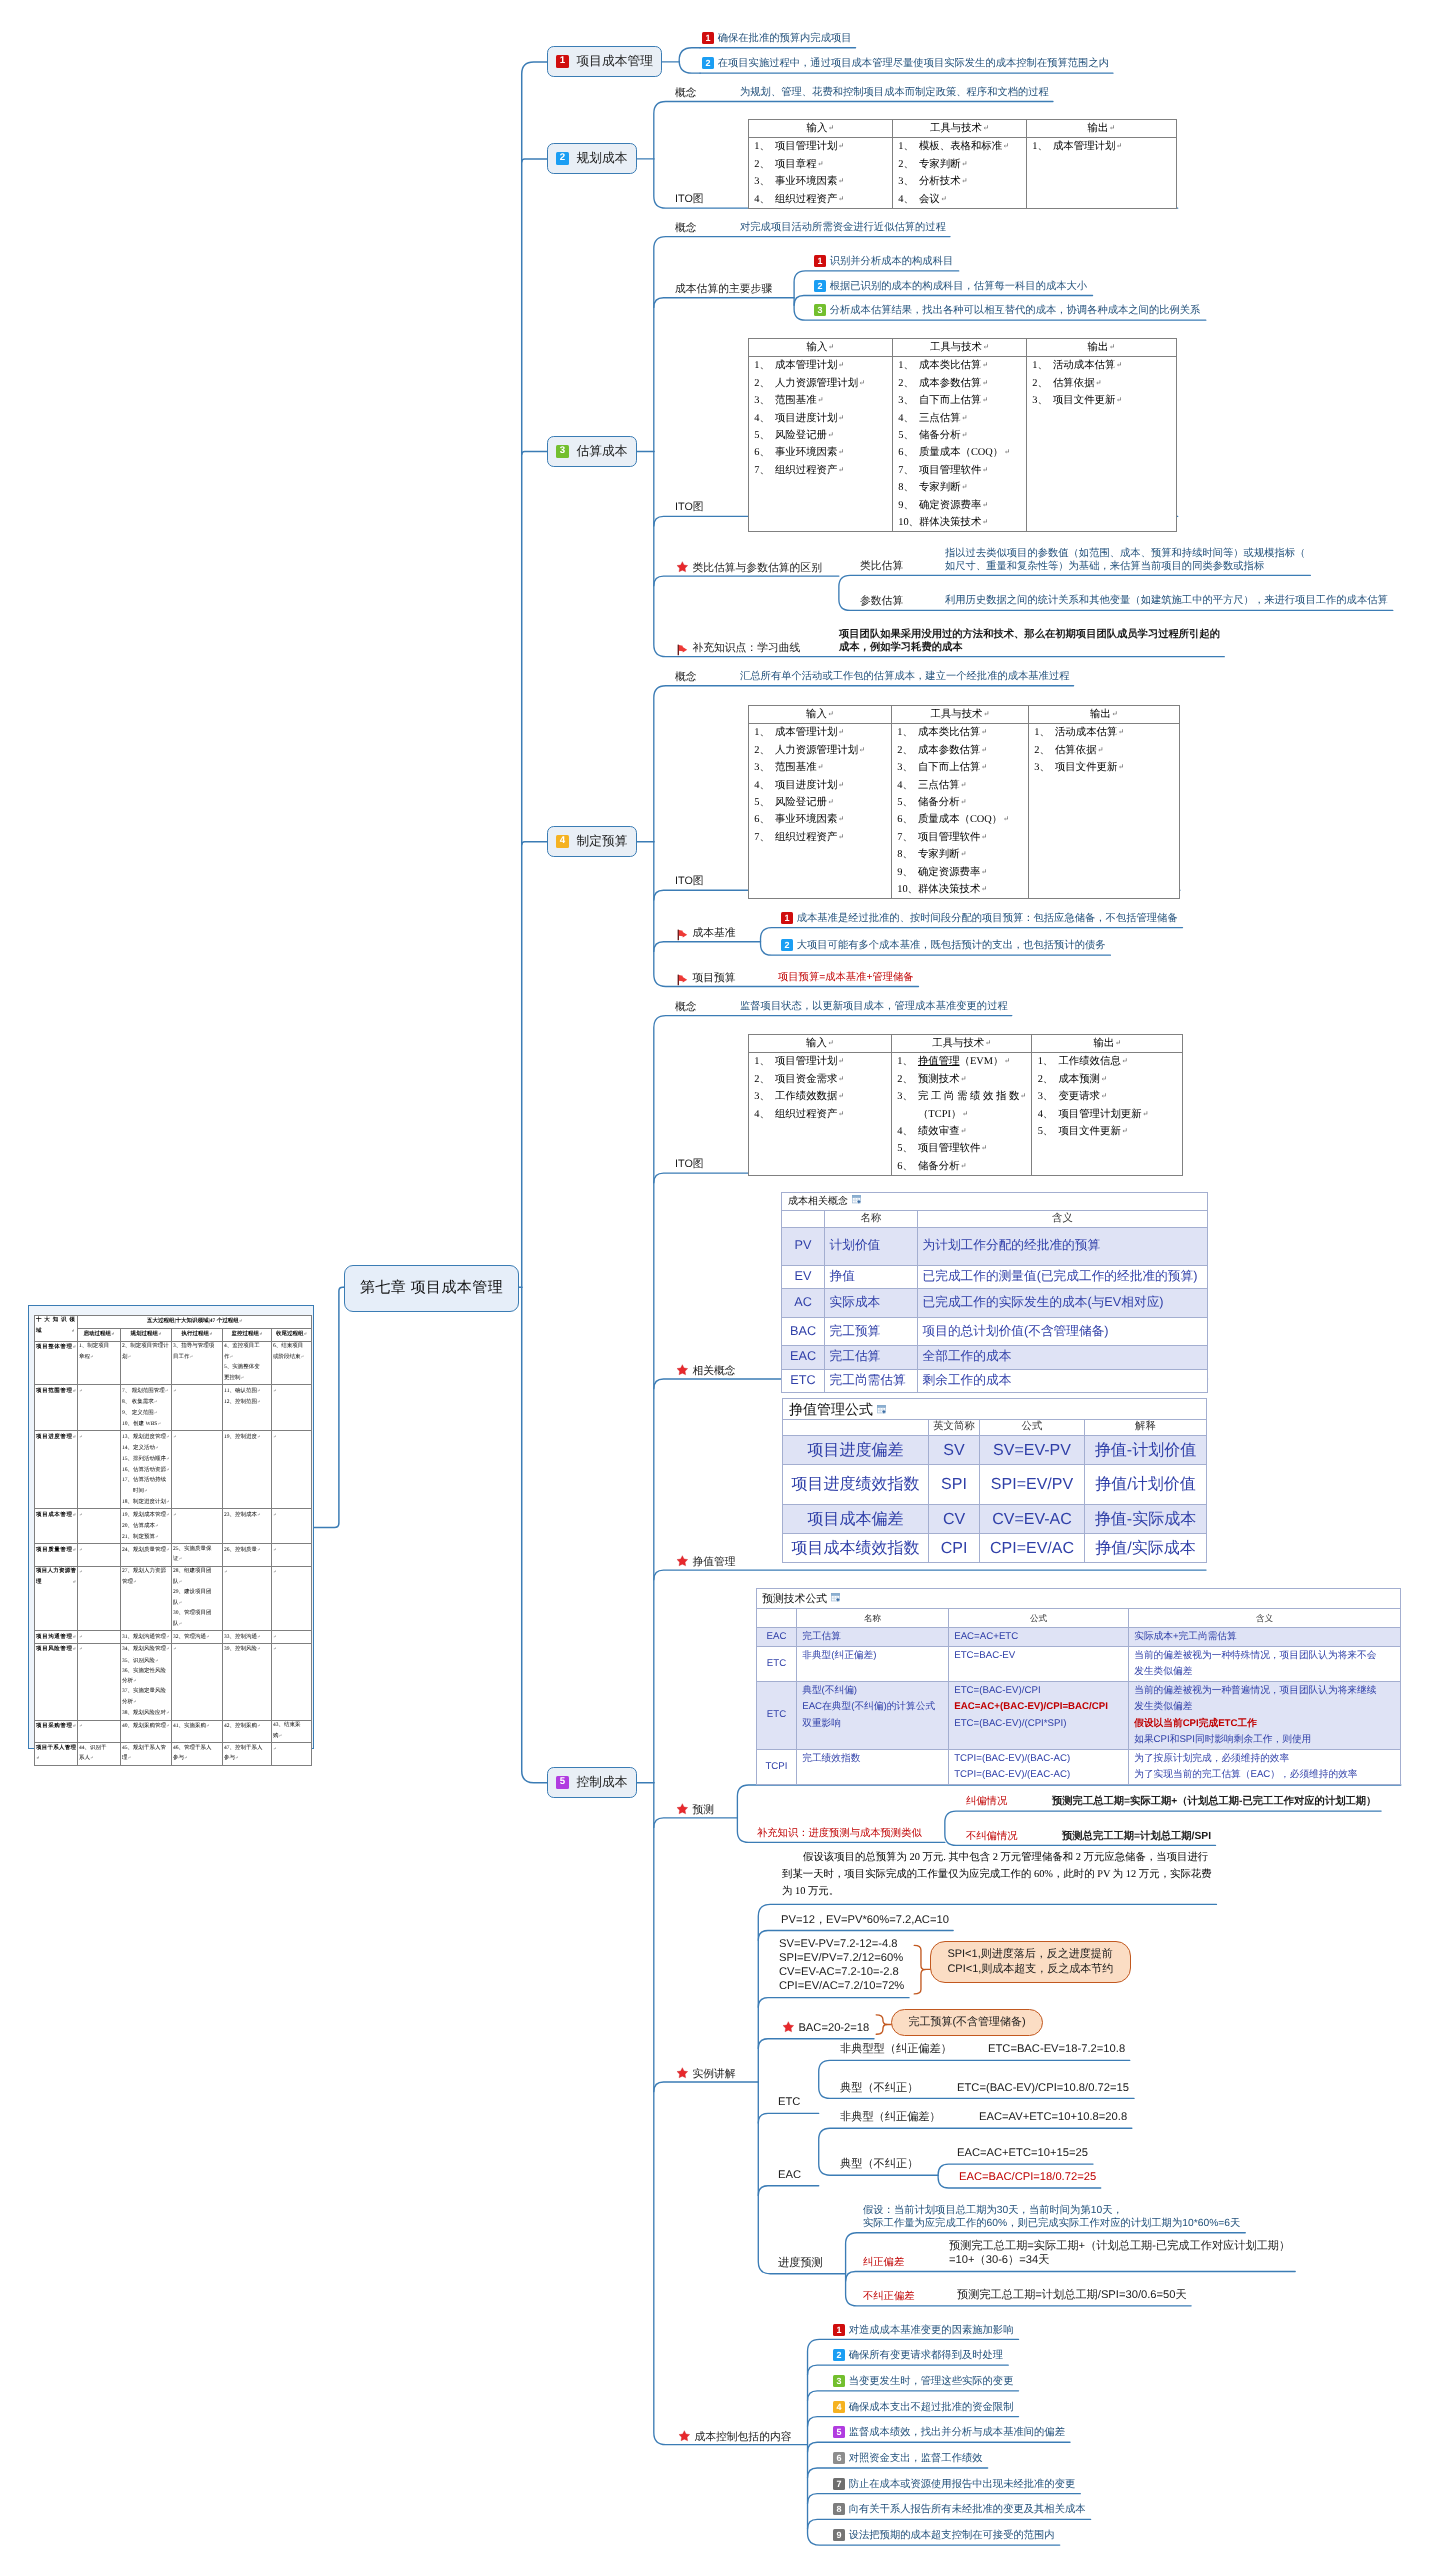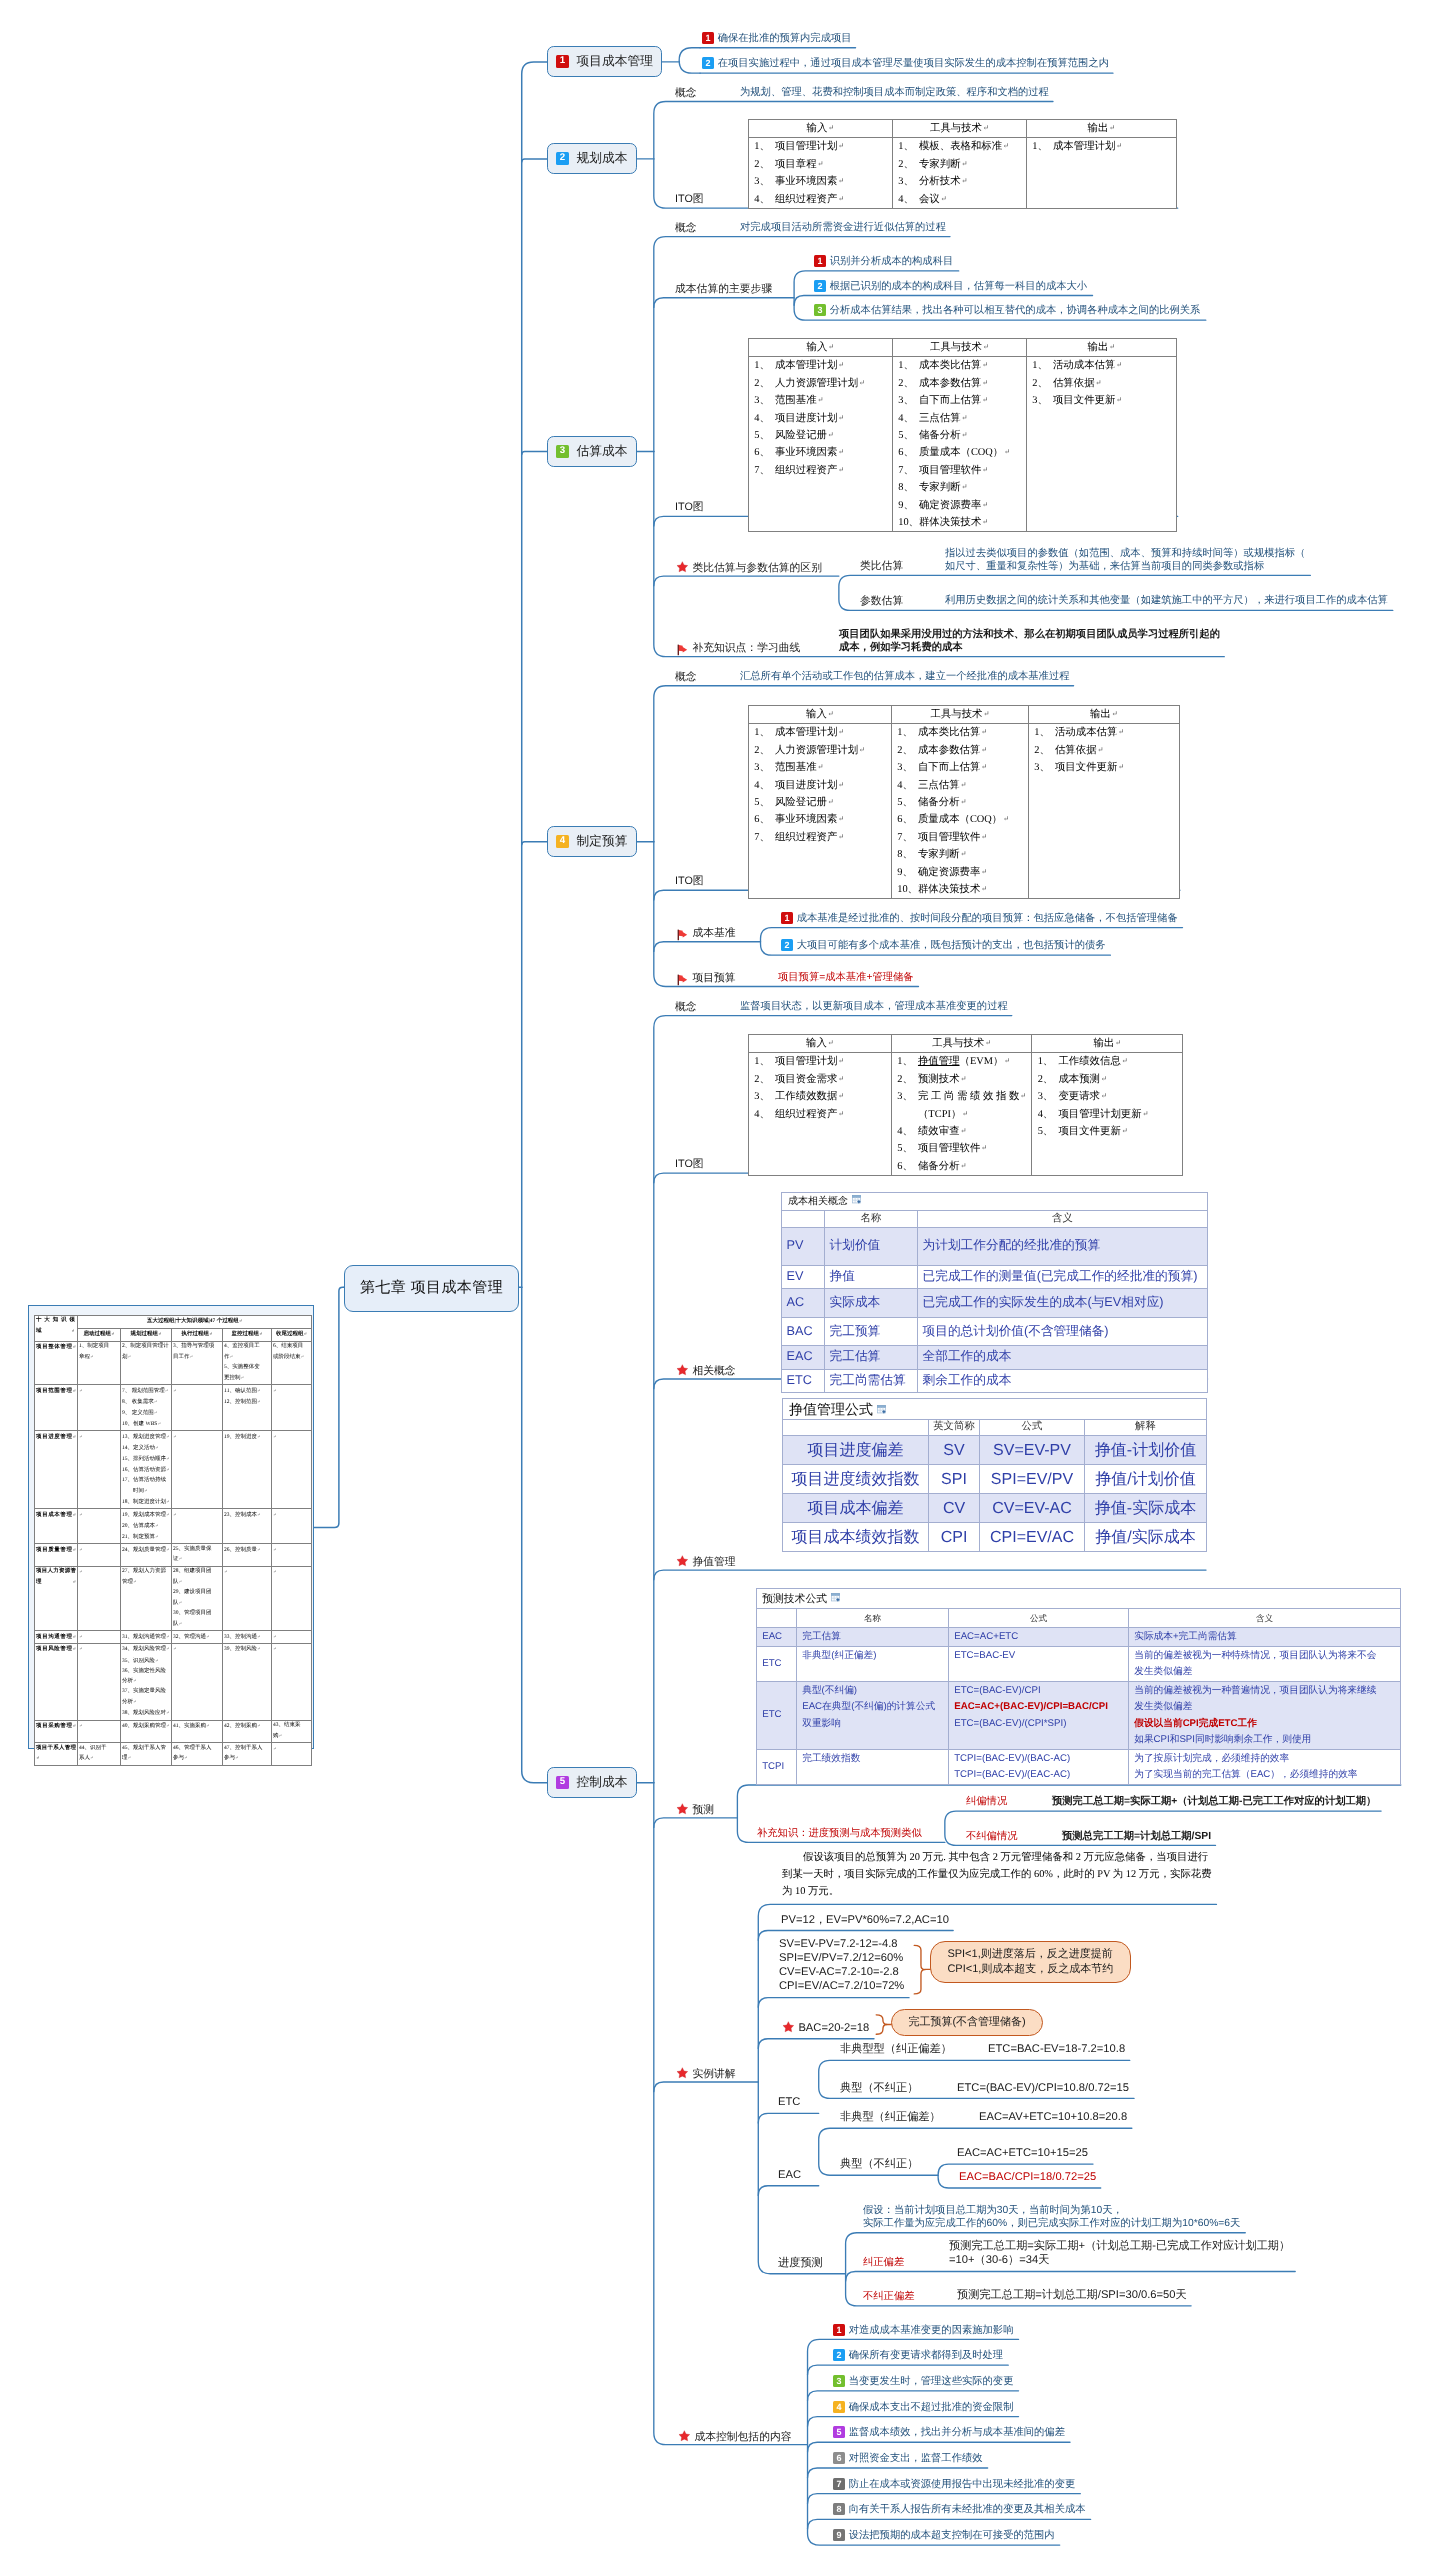--- a/index.html
+++ b/index.html
@@ -53,21 +53,21 @@
   .xtab td.ttl{font-size:10px;color:#111;padding:1.5px 6px;text-align:left;}
   .xtab.sm td{font-size:9.7px;padding:0.7px 5.2px;vertical-align:top;line-height:16.4px;}
   .xtab.sm td.hd{font-size:8.6px;color:#333;vertical-align:middle;}
   .xtab.sm td.ttl{font-size:10.8px;padding:1.5px 5.2px;}
   .xtab.sm td.vm{vertical-align:middle;}
   .xtab td .rd{color:#c00000;font-weight:bold;}
   .xtab.big td{font-size:16px;text-align:center;line-height:1.2;}
   .xtab.big td.hd{font-size:10.4px;}
   .xtab.big td.ttl{font-size:14px;text-align:left;}
   .alt{background:#dfe3f5;}
-  .ctr{text-align:left;}
+  .ctr{text-align:center;}
 
   .ptab{position:absolute;border-collapse:collapse;background:#fff;table-layout:fixed;
         font-family:"Liberation Serif","DejaVu Serif",serif;}
   .ptab td{border:0.6px solid #7f7f7f;font-size:5.5px;color:#000;padding:0.4px 1.1px;
         vertical-align:top;line-height:9.7px;box-sizing:border-box;}
   .ptab td.b{font-weight:bold;}
   .ptab td.c{text-align:center;}
   .ptab td.j{text-align:justify;text-align-last:justify;word-break:break-all;}
   .ptab td.hdr1{letter-spacing:1.2px;}
   .ptab td div{white-space:nowrap;}
@@ -450,21 +450,21 @@
           </tr>
           <tr>
             <td class=" alt" style="height:29px">项目进度偏差</td>
             <td class=" alt" style="height:29px">SV</td>
             <td class=" alt" style="height:29px">SV=EV-PV</td>
             <td class=" alt" style="height:29px">挣值-计划价值</td>
           </tr>
           <tr>
             <td class="" style="height:29px">项目进度绩效指数</td>
             <td class="" style="height:29px">SPI</td>
-            <td class="" style="height:29px">SPI=EV/PV</td>
+            <td class="" style="height:40px">SPI=EV/PV</td>
             <td class="" style="height:29px">挣值/计划价值</td>
           </tr>
           <tr>
             <td class=" alt" style="height:29px">项目成本偏差</td>
             <td class=" alt" style="height:26px">CV</td>
             <td class=" alt" style="height:29px">CV=EV-AC</td>
             <td class=" alt" style="height:29px">挣值-实际成本</td>
           </tr>
           <tr>
             <td class="" style="height:29px">项目成本绩效指数</td>

